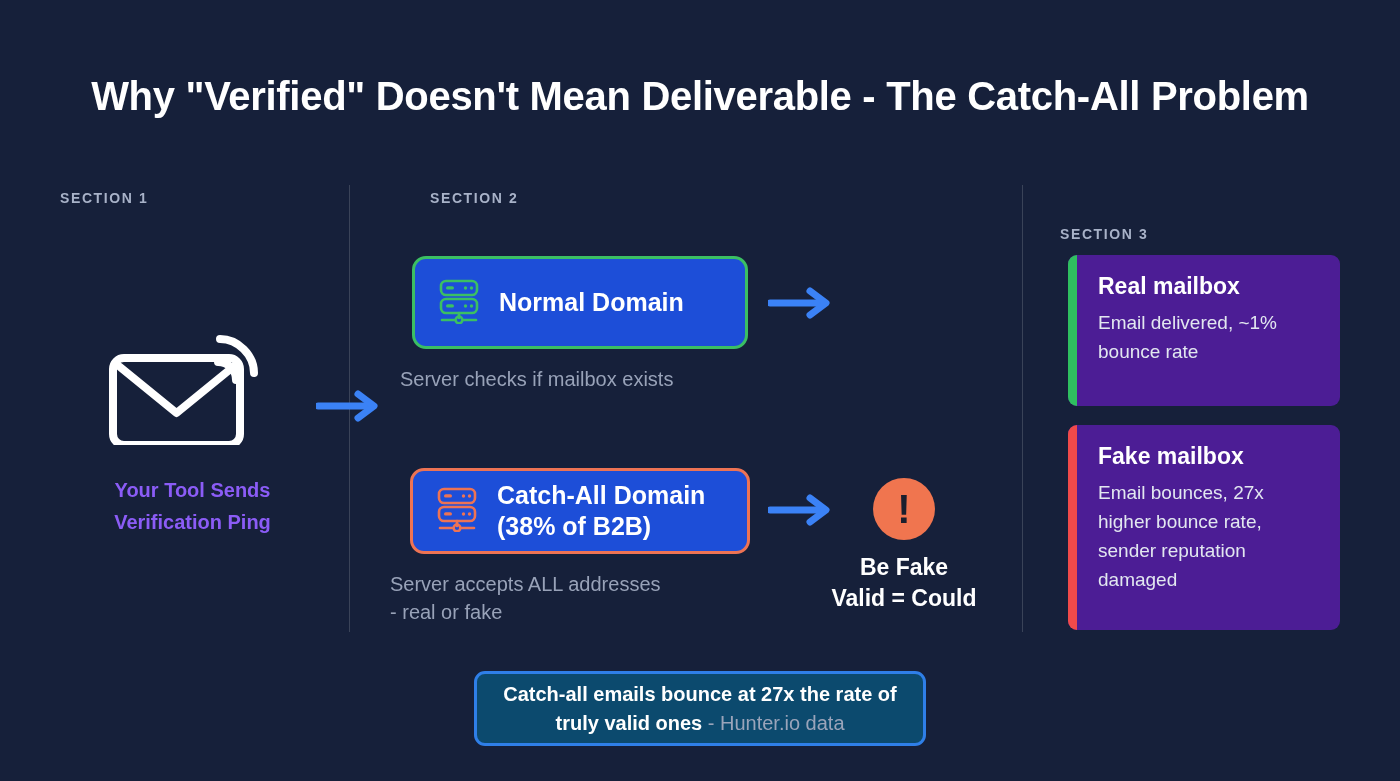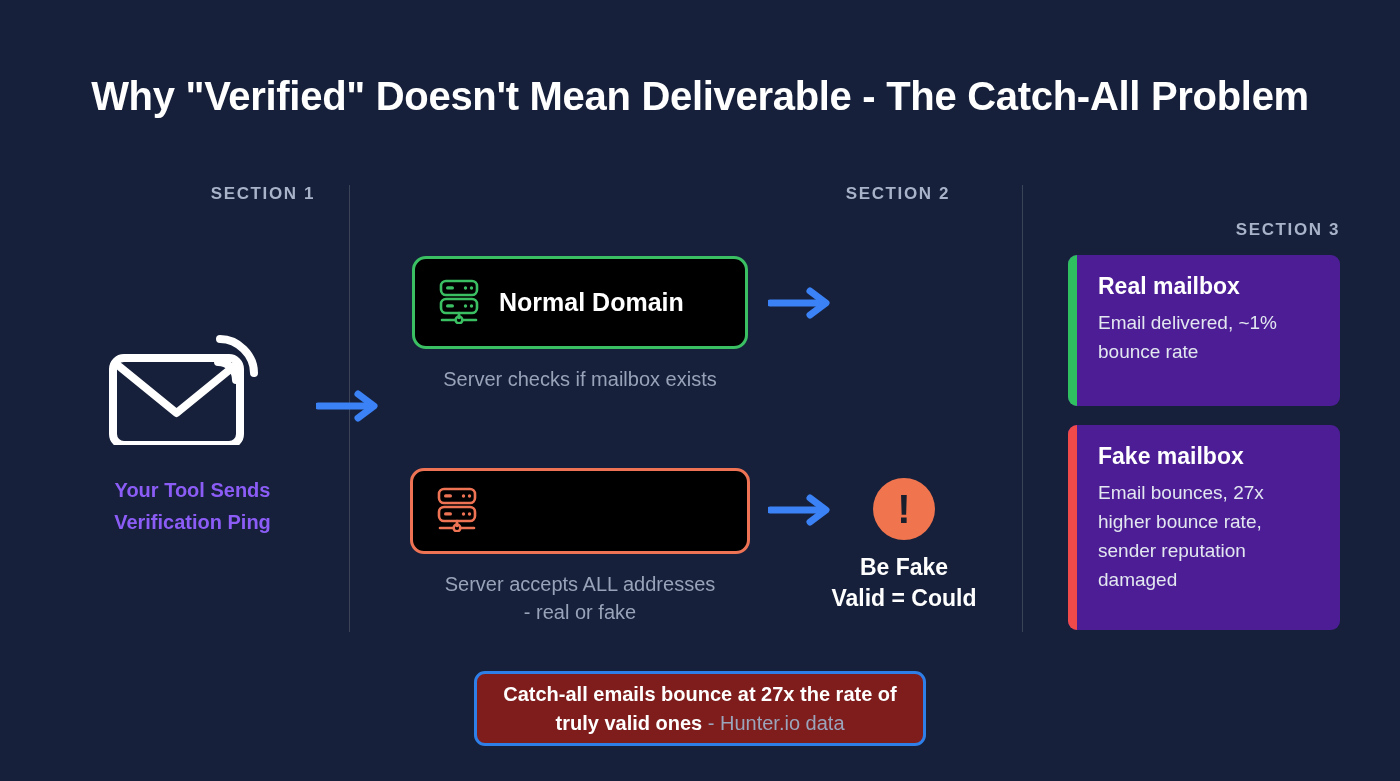--- a/index.html
+++ b/index.html
@@ -39,26 +39,26 @@
     position: absolute;
     width: 1px;
     background: #3a4358;
   }
   .divider-1 { left: 349px; top: 185px; height: 447px; }
   .divider-2 { left: 1022px; top: 185px; height: 447px; }
 
   
   .section-label {
     position: absolute;
-    top: 184px;
-    font-size: 17px;
+    top: 190px;
+    font-size: 14px;
     font-weight: bold;
     color: #a8b2c8;
     letter-spacing: 1.6px;
-    text-align: right;
+    text-align: left;
   }
   .sec1 { left: 60px;   width: 255px; }
   .sec2 { left: 430px;  width: 520px; }
   .sec3 { left: 1060px; width: 280px; margin-top: 36px; }
 
   
   .envelope-wrap {
     position: absolute;
     left: 108px;
     top: 325px;
@@ -81,21 +81,21 @@
   .arrow { position: absolute; }
   .arrow-main  { left: 316px; top: 388px; }
   .arrow-top   { left: 768px; top: 285px; }
   .arrow-bot   { left: 768px; top: 492px; }
 
   
   .domain-card {
     position: absolute;
     display: flex;
     align-items: center;
-    background: #000000;
+    background: #1d4ed8;
     border-radius: 14px;
     padding-left: 22px;
   }
   .domain-card .label {
     font-size: 25px;
     font-weight: bold;
     color: #ffffff;
     line-height: 31px;
     margin-left: 18px;
   }
@@ -105,21 +105,20 @@
     border: 3px solid #3bbf63;
   }
   .card-catchall {
     left: 410px; top: 468px;
     width: 340px; height: 86px;
     border: 3px solid #ed7354;
   }
 
   .card-sub {
     position: absolute;
-    text-align: center;
     font-size: 20px;
     color: #98a2b8;
     line-height: 28px;
   }
   .sub-normal   { left: 400px; top: 365px; width: 360px; }
   .sub-catchall { left: 390px; top: 570px; width: 380px; }
 
   
   .status-block { position: absolute; text-align: center; }
   .status-top { left: 800px; top: 272px; width: 208px; }
@@ -183,21 +182,21 @@
     line-height: 29px;
   }
 
   
   .callout {
     position: absolute;
     left: 474px; top: 671px;
     width: 452px; height: 75px;
     border: 3px solid #2f7fe8;
     border-radius: 11px;
-    background: #7f1d1d;
+    background: #0c4a6e;
     display: flex;
     align-items: center;
     justify-content: center;
     text-align: center;
     padding: 16px 18px;
   }
   .callout-text {
     font-size: 20px;
     line-height: 29px;
     font-weight: bold;
@@ -283,20 +282,24 @@
         <rect x="4" y="21" width="36" height="14" rx="5" stroke="#ed7354" stroke-width="2.6"></rect>
         <rect x="9" y="26.2" width="8" height="3.4" rx="1.7" fill="#ed7354"></rect>
         <circle cx="28.5" cy="28" r="1.7" fill="#ed7354"></circle>
         <circle cx="34.5" cy="28" r="1.7" fill="#ed7354"></circle>
         <path d="M22 35 V40" stroke="#ed7354" stroke-width="2.6" stroke-linecap="round"></path>
         <path d="M5 42 H17" stroke="#ed7354" stroke-width="2.6" stroke-linecap="round"></path>
         <path d="M27 42 H39" stroke="#ed7354" stroke-width="2.6" stroke-linecap="round"></path>
         <circle cx="22" cy="42" r="3.4" stroke="#ed7354" stroke-width="2.6"></circle>
       </svg>
     </span>
+    <span class="label">
+      <div>Catch-All Domain</div>
+      <div>(38% of B2B)</div>
+    </span>
   </div>
 
   <div class="card-sub sub-catchall">
     <div>Server accepts ALL addresses</div>
     <div>- real or fake</div>
   </div>
 
   <div class="arrow arrow-bot">
     <svg width="66" height="36" viewBox="0 0 66 36" fill="none">
       <path d="M2 18 H52" stroke="#3b82f6" stroke-width="7" stroke-linecap="round"></path>

